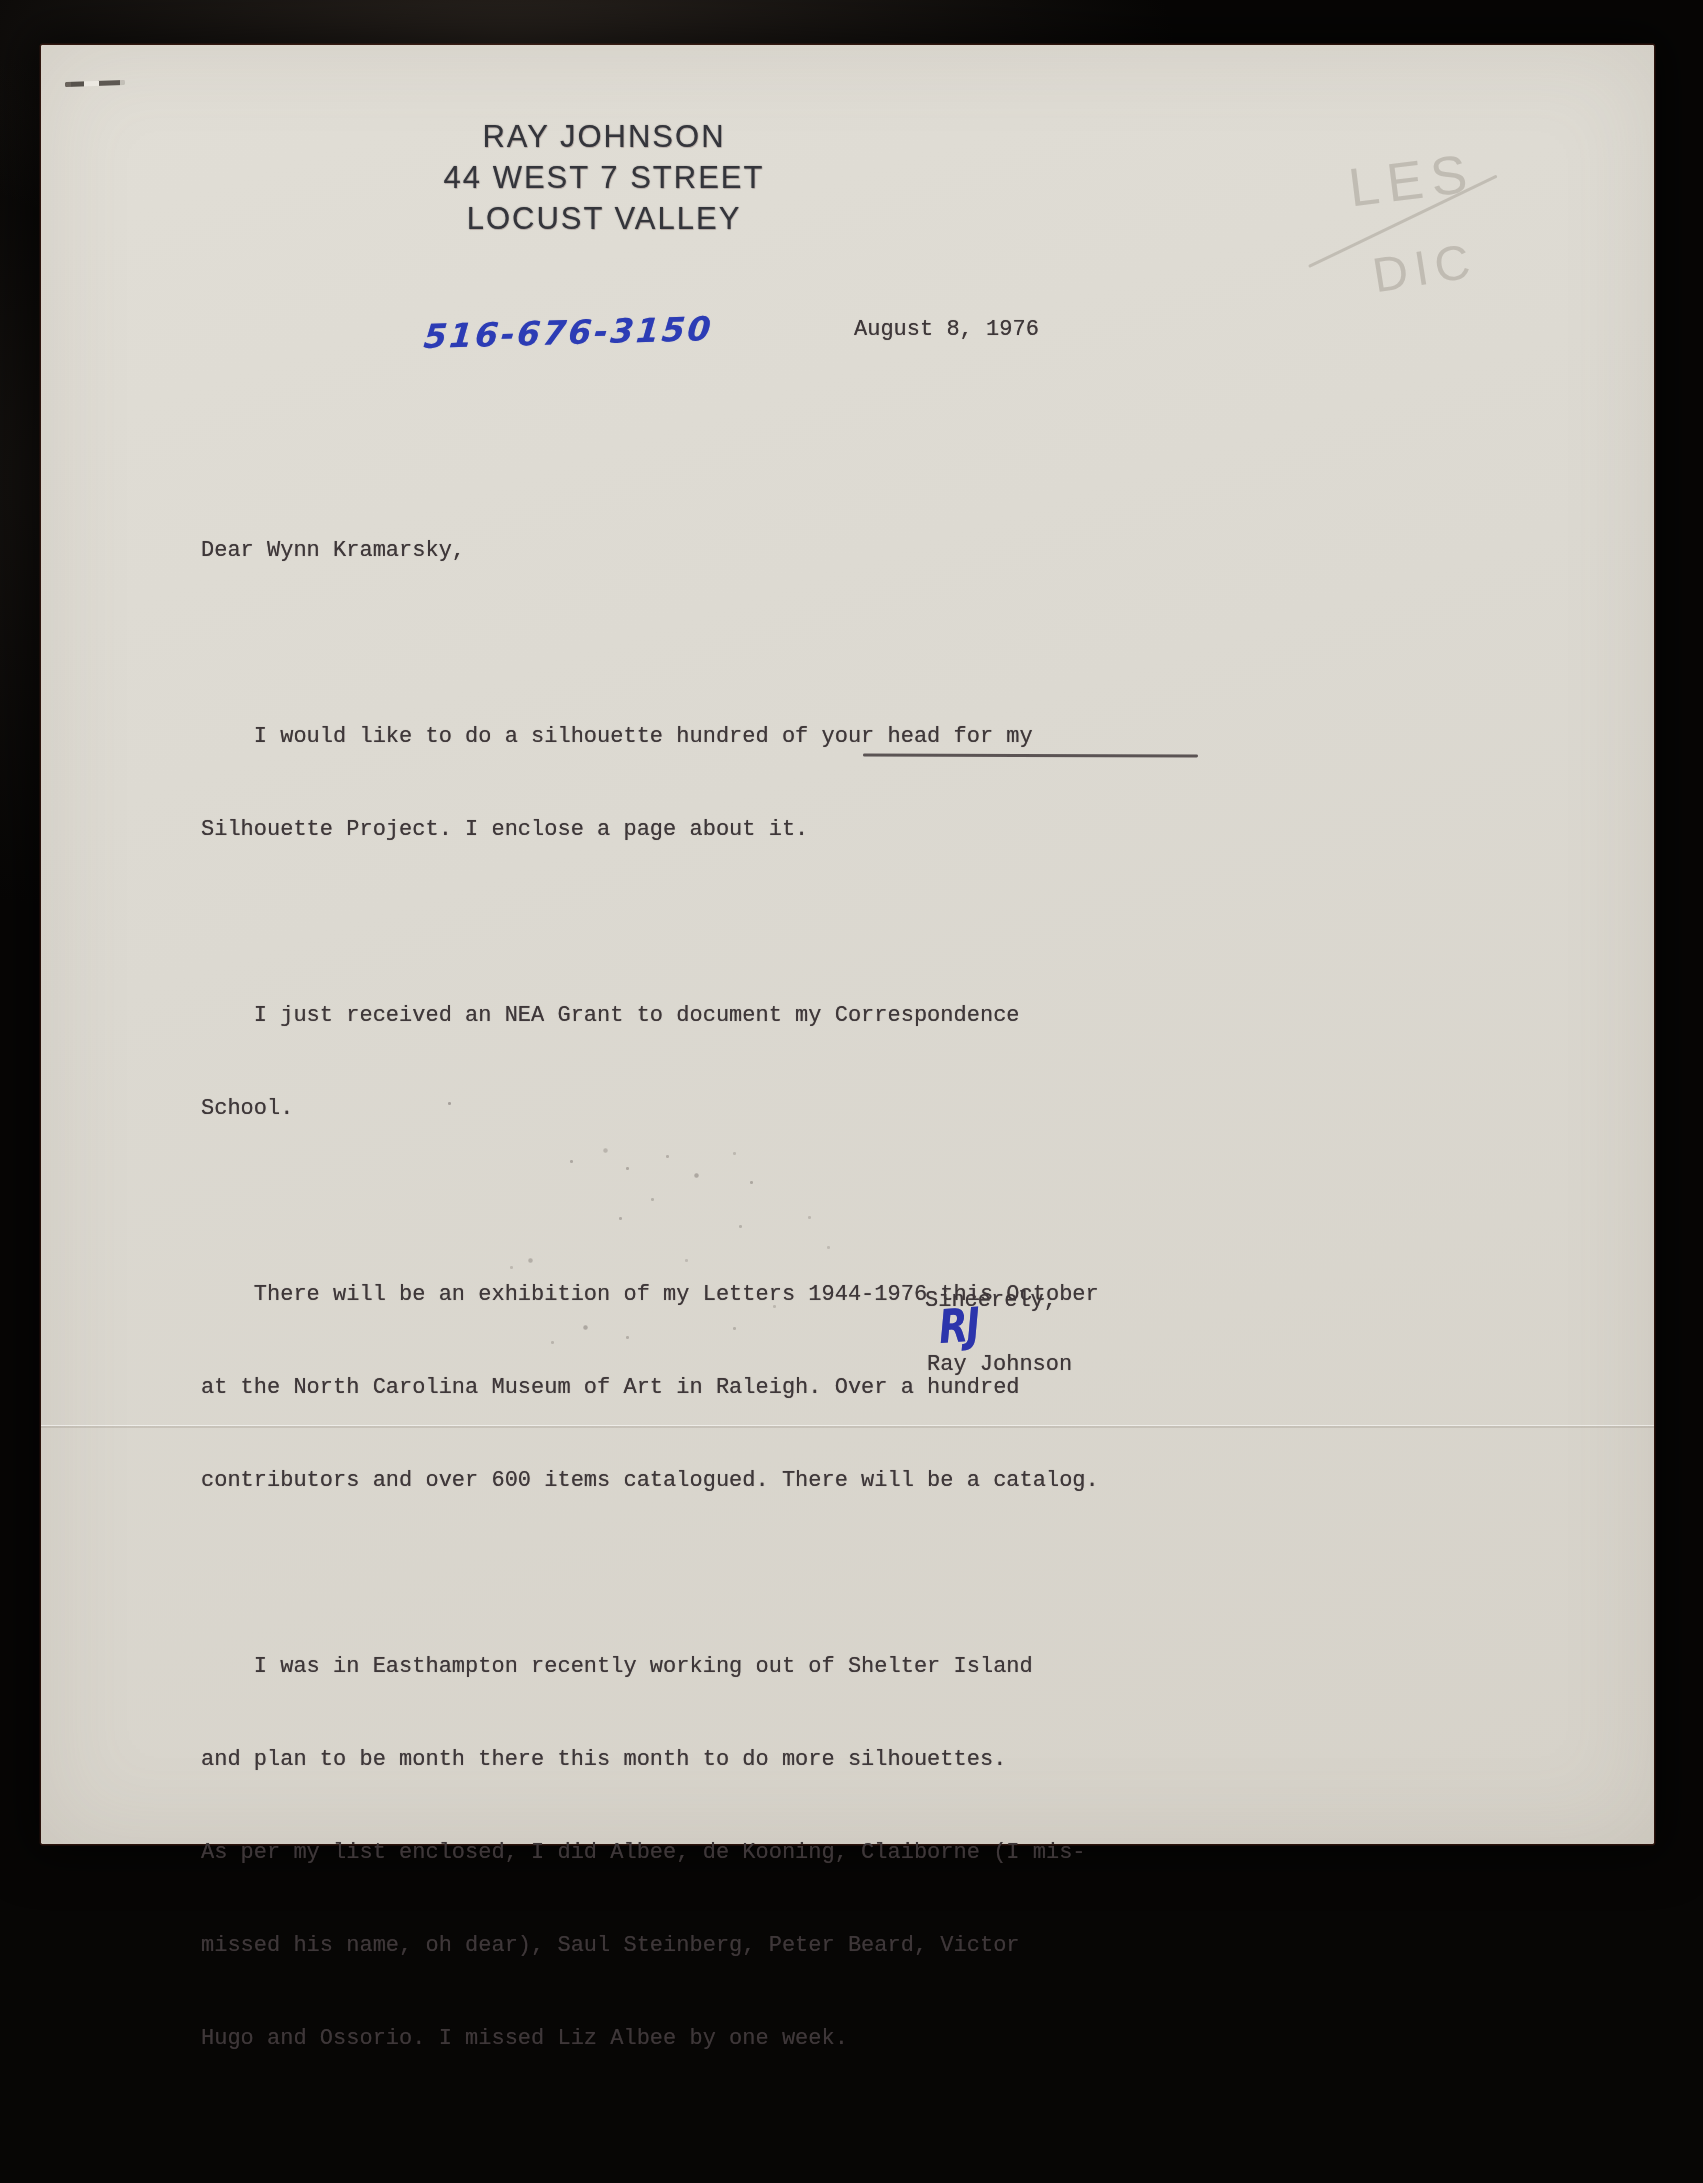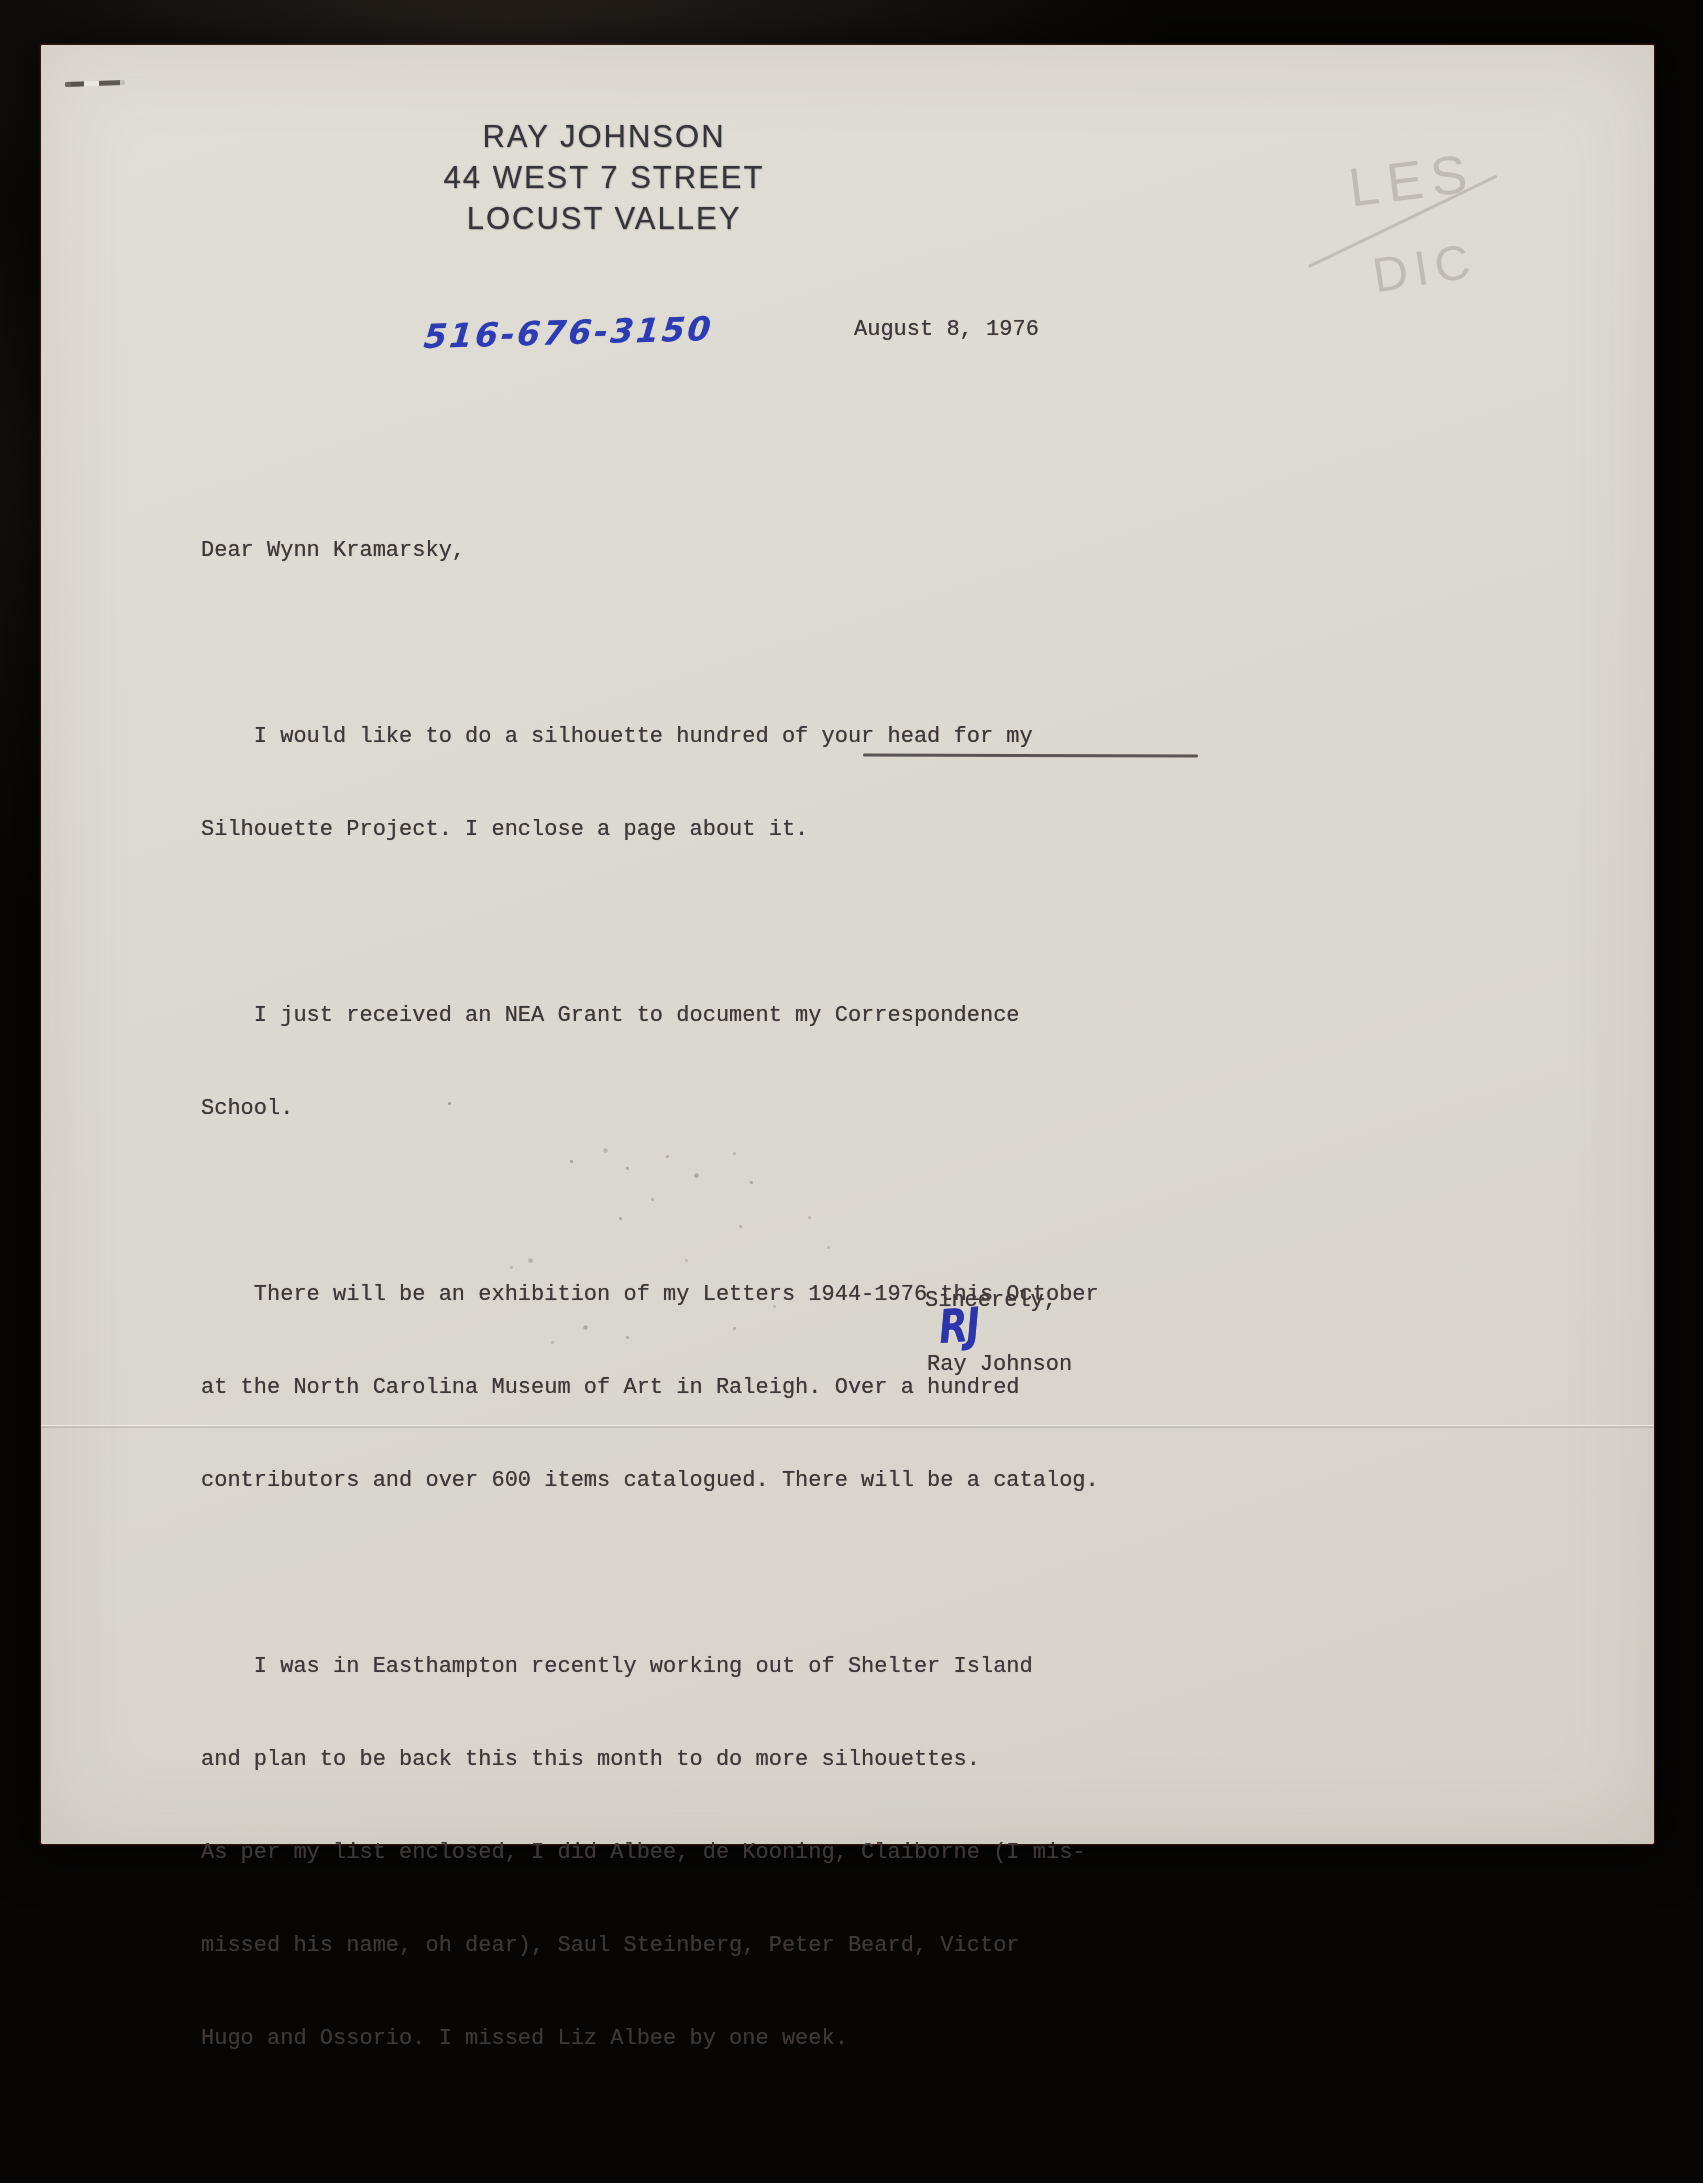--- a/index.html
+++ b/index.html
@@ -129,21 +129,21 @@
     <div class="line">Silhouette Project. I enclose a page about it.</div>
     <div class="blank"></div>
     <div class="line">    I just received an NEA Grant to document my Correspondence</div>
     <div class="line">School.</div>
     <div class="blank"></div>
     <div class="line">    There will be an exhibition of my Letters 1944-1976 this October</div>
     <div class="line">at the North Carolina Museum of Art in Raleigh. Over a hundred</div>
     <div class="line">contributors and over 600 items catalogued. There will be a catalog.</div>
     <div class="blank"></div>
     <div class="line">    I was in Easthampton recently working out of Shelter Island</div>
-    <div class="line">and plan to be back this this month to do more silhouettes.</div>
+    <div class="line">and plan to be month there this month to do more silhouettes.</div>
     <div class="line">As per my list enclosed, I did Albee, de Kooning, Claiborne (I mis-</div>
     <div class="line">missed his name, oh dear), Saul Steinberg, Peter Beard, Victor</div>
     <div class="line">Hugo and Ossorio. I missed Liz Albee by one week.</div>
     <div class="blank"></div>
     
     
     
     
     
   </div>

